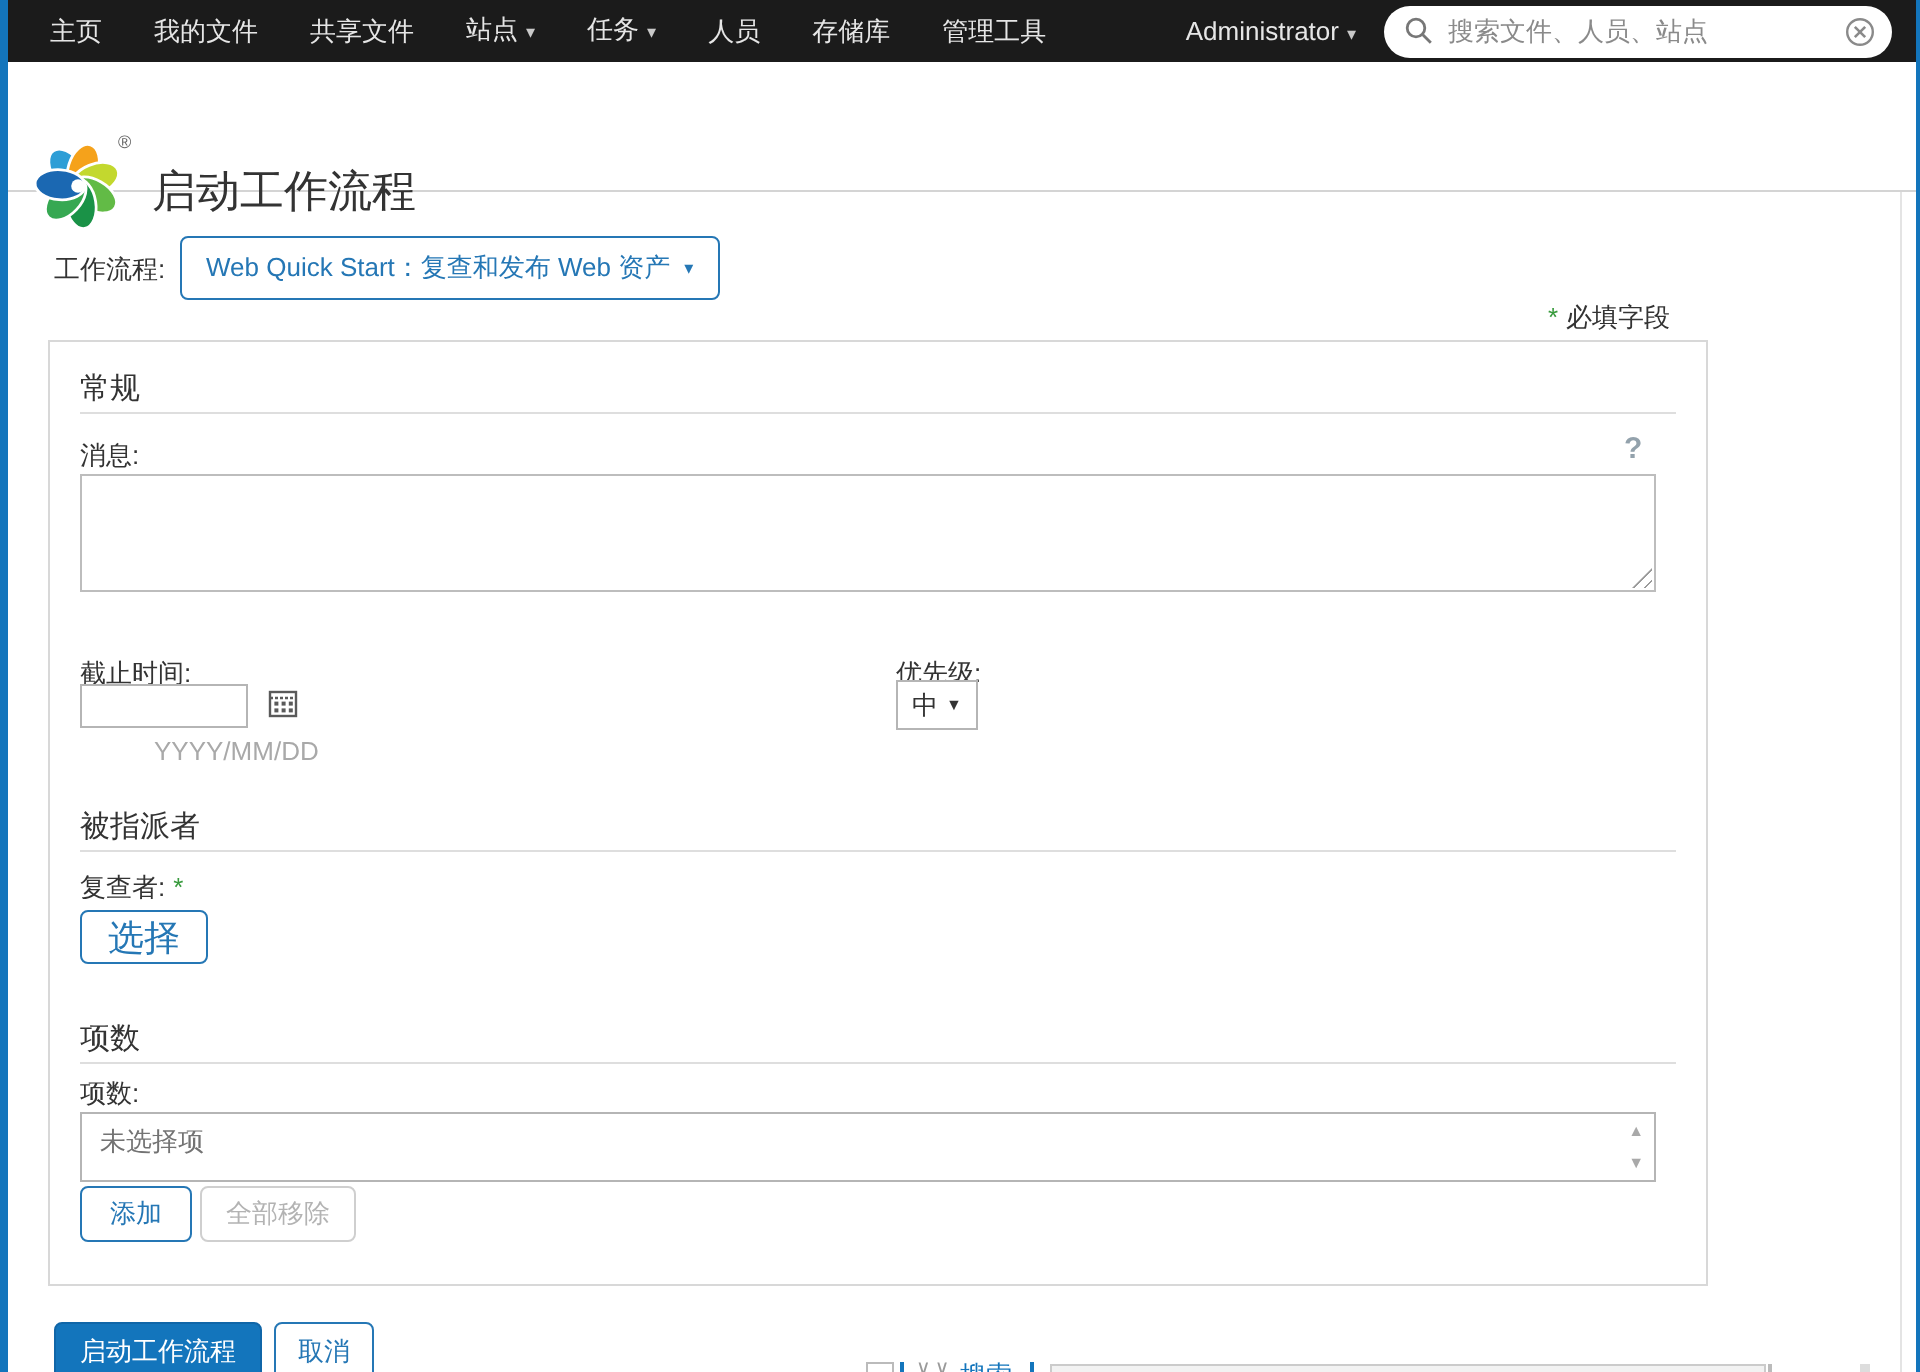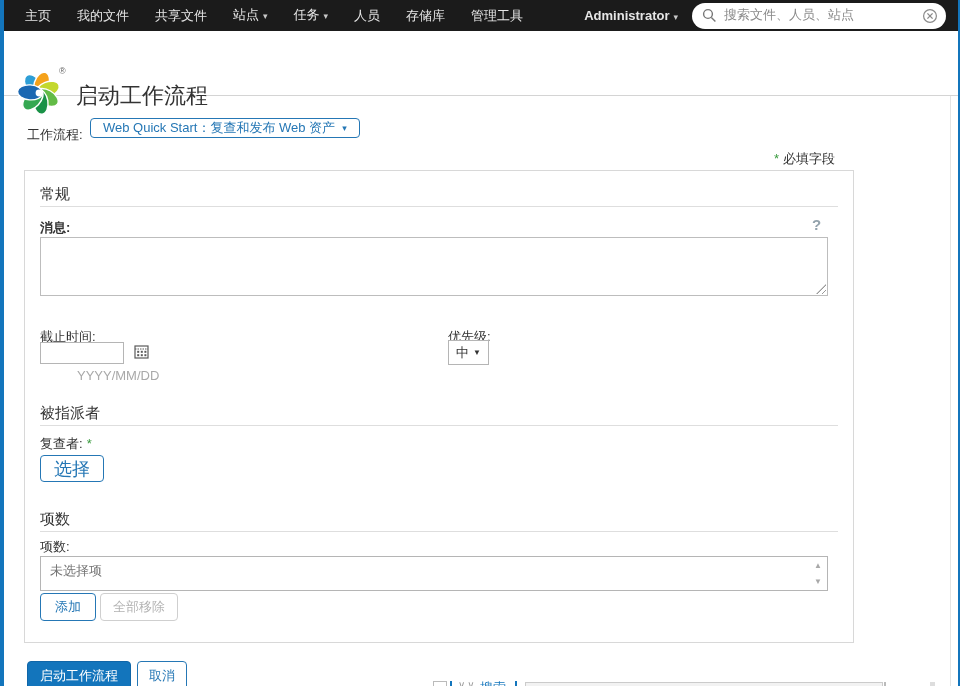--- a/index.html
+++ b/index.html
@@ -9,57 +9,57 @@
   
   .left-stripe  { position:absolute; left:0; top:0; width:4px; height:686px; background:#1375bc; z-index:50; }
   .right-stripe { position:absolute; right:0; top:0; width:2px; height:686px; background:#1375bc; z-index:50; }
   .content-edge { position:absolute; left:950px; top:96px; width:1px; height:590px; background:#e4e4e4; }
 
   
   .topnav { position:absolute; left:4px; top:0; width:954px; height:31px; background:#1b1b1b;
             display:flex; align-items:center; padding-left:8px; }
   .nav-item { color:#e6e6e6; font-size:13px; padding:0 13px; line-height:31px; cursor:pointer; white-space:nowrap; }
   .nav-caret { font-size:9px; color:#c9c9c9; margin-left:4px; }
-  .user-menu { margin-left:auto; color:#e6e6e6; font-size:13px; padding:0 14px; cursor:pointer; white-space:nowrap;font-weight:bold; }
+  .user-menu { margin-left:auto; color:#e6e6e6; font-size:13px; padding:0 14px; cursor:pointer; white-space:nowrap; }
   .search-pill { width:254px; height:26px; background:#fff; border-radius:13px; margin-right:12px;
                  display:flex; align-items:center; padding:0 8px 0 10px; }
   .search-pill svg { flex:none; }
   .search-input { border:none; outline:none; flex:1; font-size:13px; color:#a16207; margin-left:7px;
-                  font-family:Liberation Mono, monospace; background:transparent; }
+                  font-family:Liberation Sans, sans-serif; background:transparent; }
   .search-input::placeholder { color:#8a8a8a; }
 
   
   .header { position:absolute; left:4px; top:31px; width:954px; height:65px; background:#fff;
             border-bottom:1px solid #d4d4d4; }
   .logo { position:absolute; left:12px; top:39px; }
   .logo-reg { position:absolute; left:55px; top:35px; font-size:9px; color:#666; }
   .page-title { position:absolute; left:72px; top:50px; font-size:22px; color:#333; font-weight:400; }
 
   
   .wf-label { position:absolute; left:27px; top:126px; font-size:13px; color:#333; }
-  .wf-button { position:absolute; left:90px; top:118px; height:20px; padding:0 12px;
+  .wf-button { position:absolute; left:90px; top:118px; height:32px; padding:0 12px;
                border:1px solid #2577b5; border-radius:4px; background:#fff; color:#2577b5;
                font-size:13px; display:flex; align-items:center; cursor:pointer; white-space:nowrap; }
   .wf-button .btn-caret { font-size:9px; margin-left:7px; }
 
   .required-note { position:absolute; top:150px; right:125px; font-size:13px; color:#333; }
   .req-star { color:#399b3e; margin-right:4px; }
 
   
   .panel { position:absolute; left:24px; top:170px; width:830px; height:473px;
            border:1px solid #d8d8d8; background:#fff; }
 
   .section-title { position:absolute; left:40px; font-size:15px; color:#333; }
   .section-rule  { position:absolute; left:40px; width:798px; height:1px; background:#dedede; }
   .t-general  { top:185px; }  .r-general  { top:206px; }
   .t-assignee { top:404px; }  .r-assignee { top:425px; }
   .t-items    { top:510px; }  .r-items    { top:531px; }
 
   .field-label { position:absolute; font-size:13px; color:#333; }
-  .lbl-message  { left:40px; top:219px;font-weight:bold; }
+  .lbl-message  { left:40px; top:219px; }
   .help-icon { position:absolute; left:812px; top:216px; font-size:15px; font-weight:bold; color:#93a2ac; }
 
   .message-area { position:absolute; left:40px; top:237px; width:788px; height:59px;
                   border:1px solid #bdbdbd; background:#fff; resize:none; outline:none;
                   font-family:"Liberation Sans",sans-serif; font-size:13px; padding:4px 6px; color:#333; }
   .resize-grip { position:absolute; left:816px; top:284px; width:10px; height:10px; pointer-events:none;
                  background:repeating-linear-gradient(135deg, transparent 0 3px, #9a9a9a 3px 4px);
                  clip-path:polygon(100% 0, 100% 100%, 0 100%); }
 
   .lbl-due { left:40px; top:328px; }

